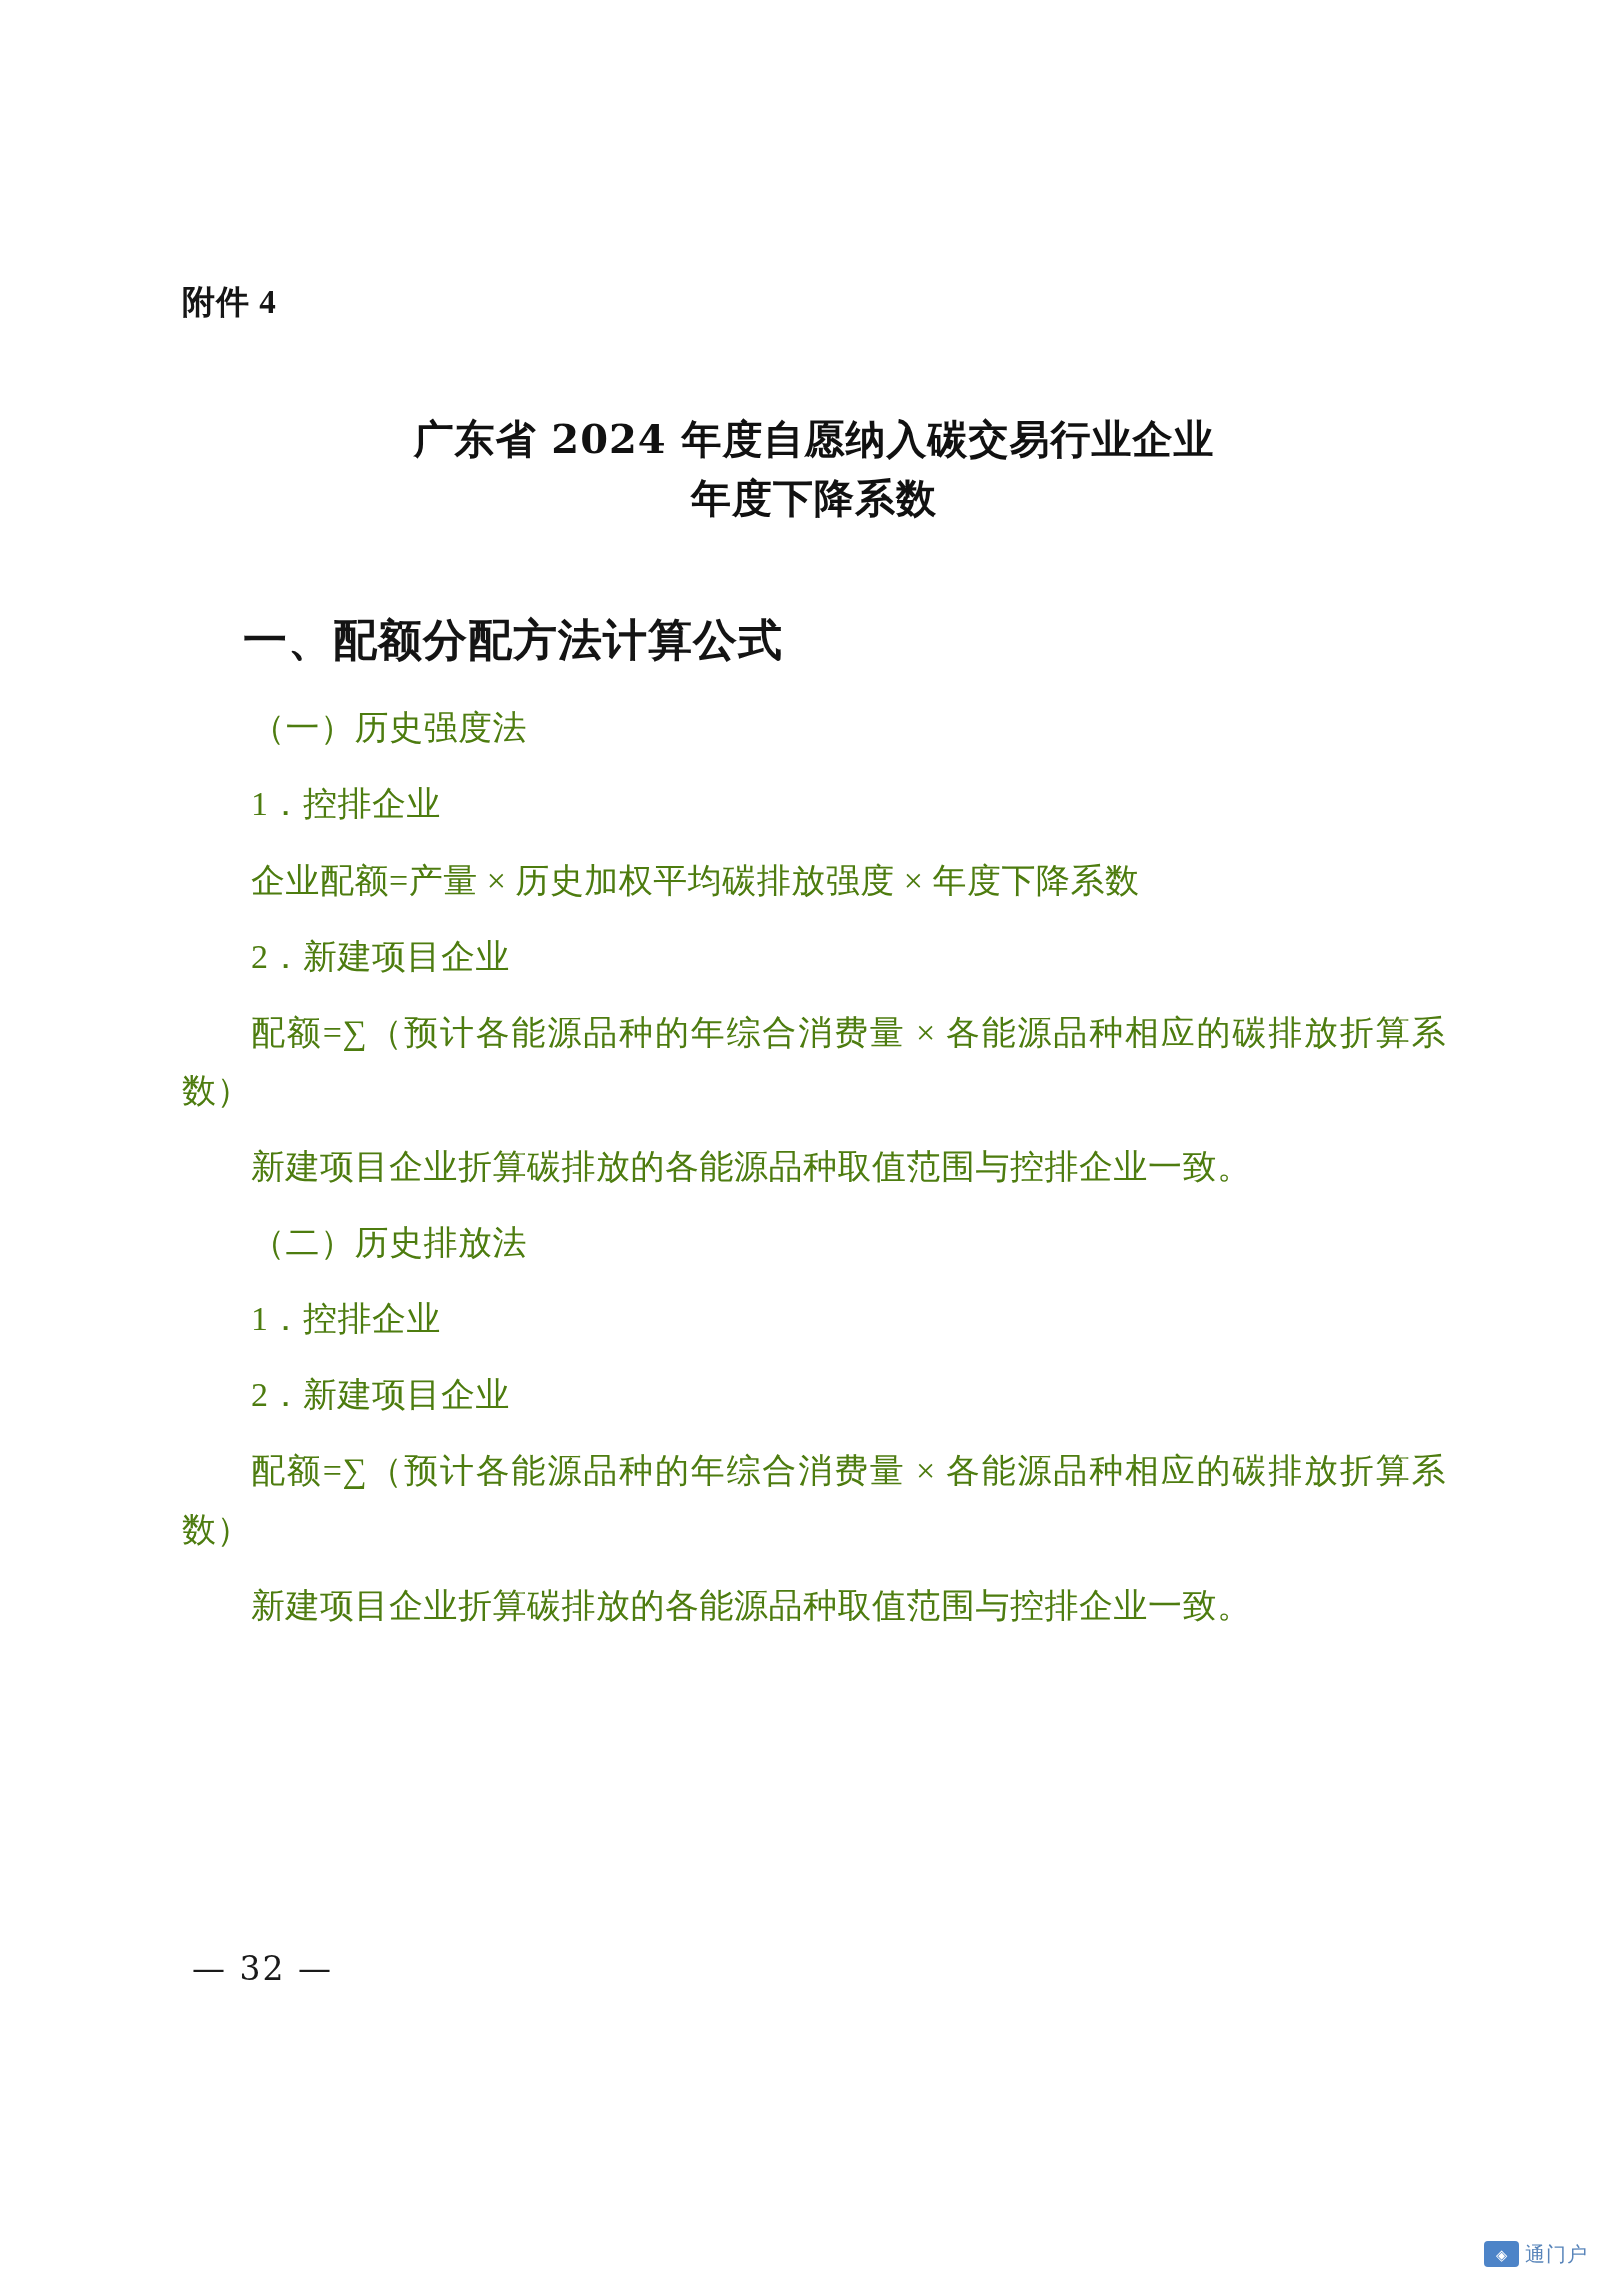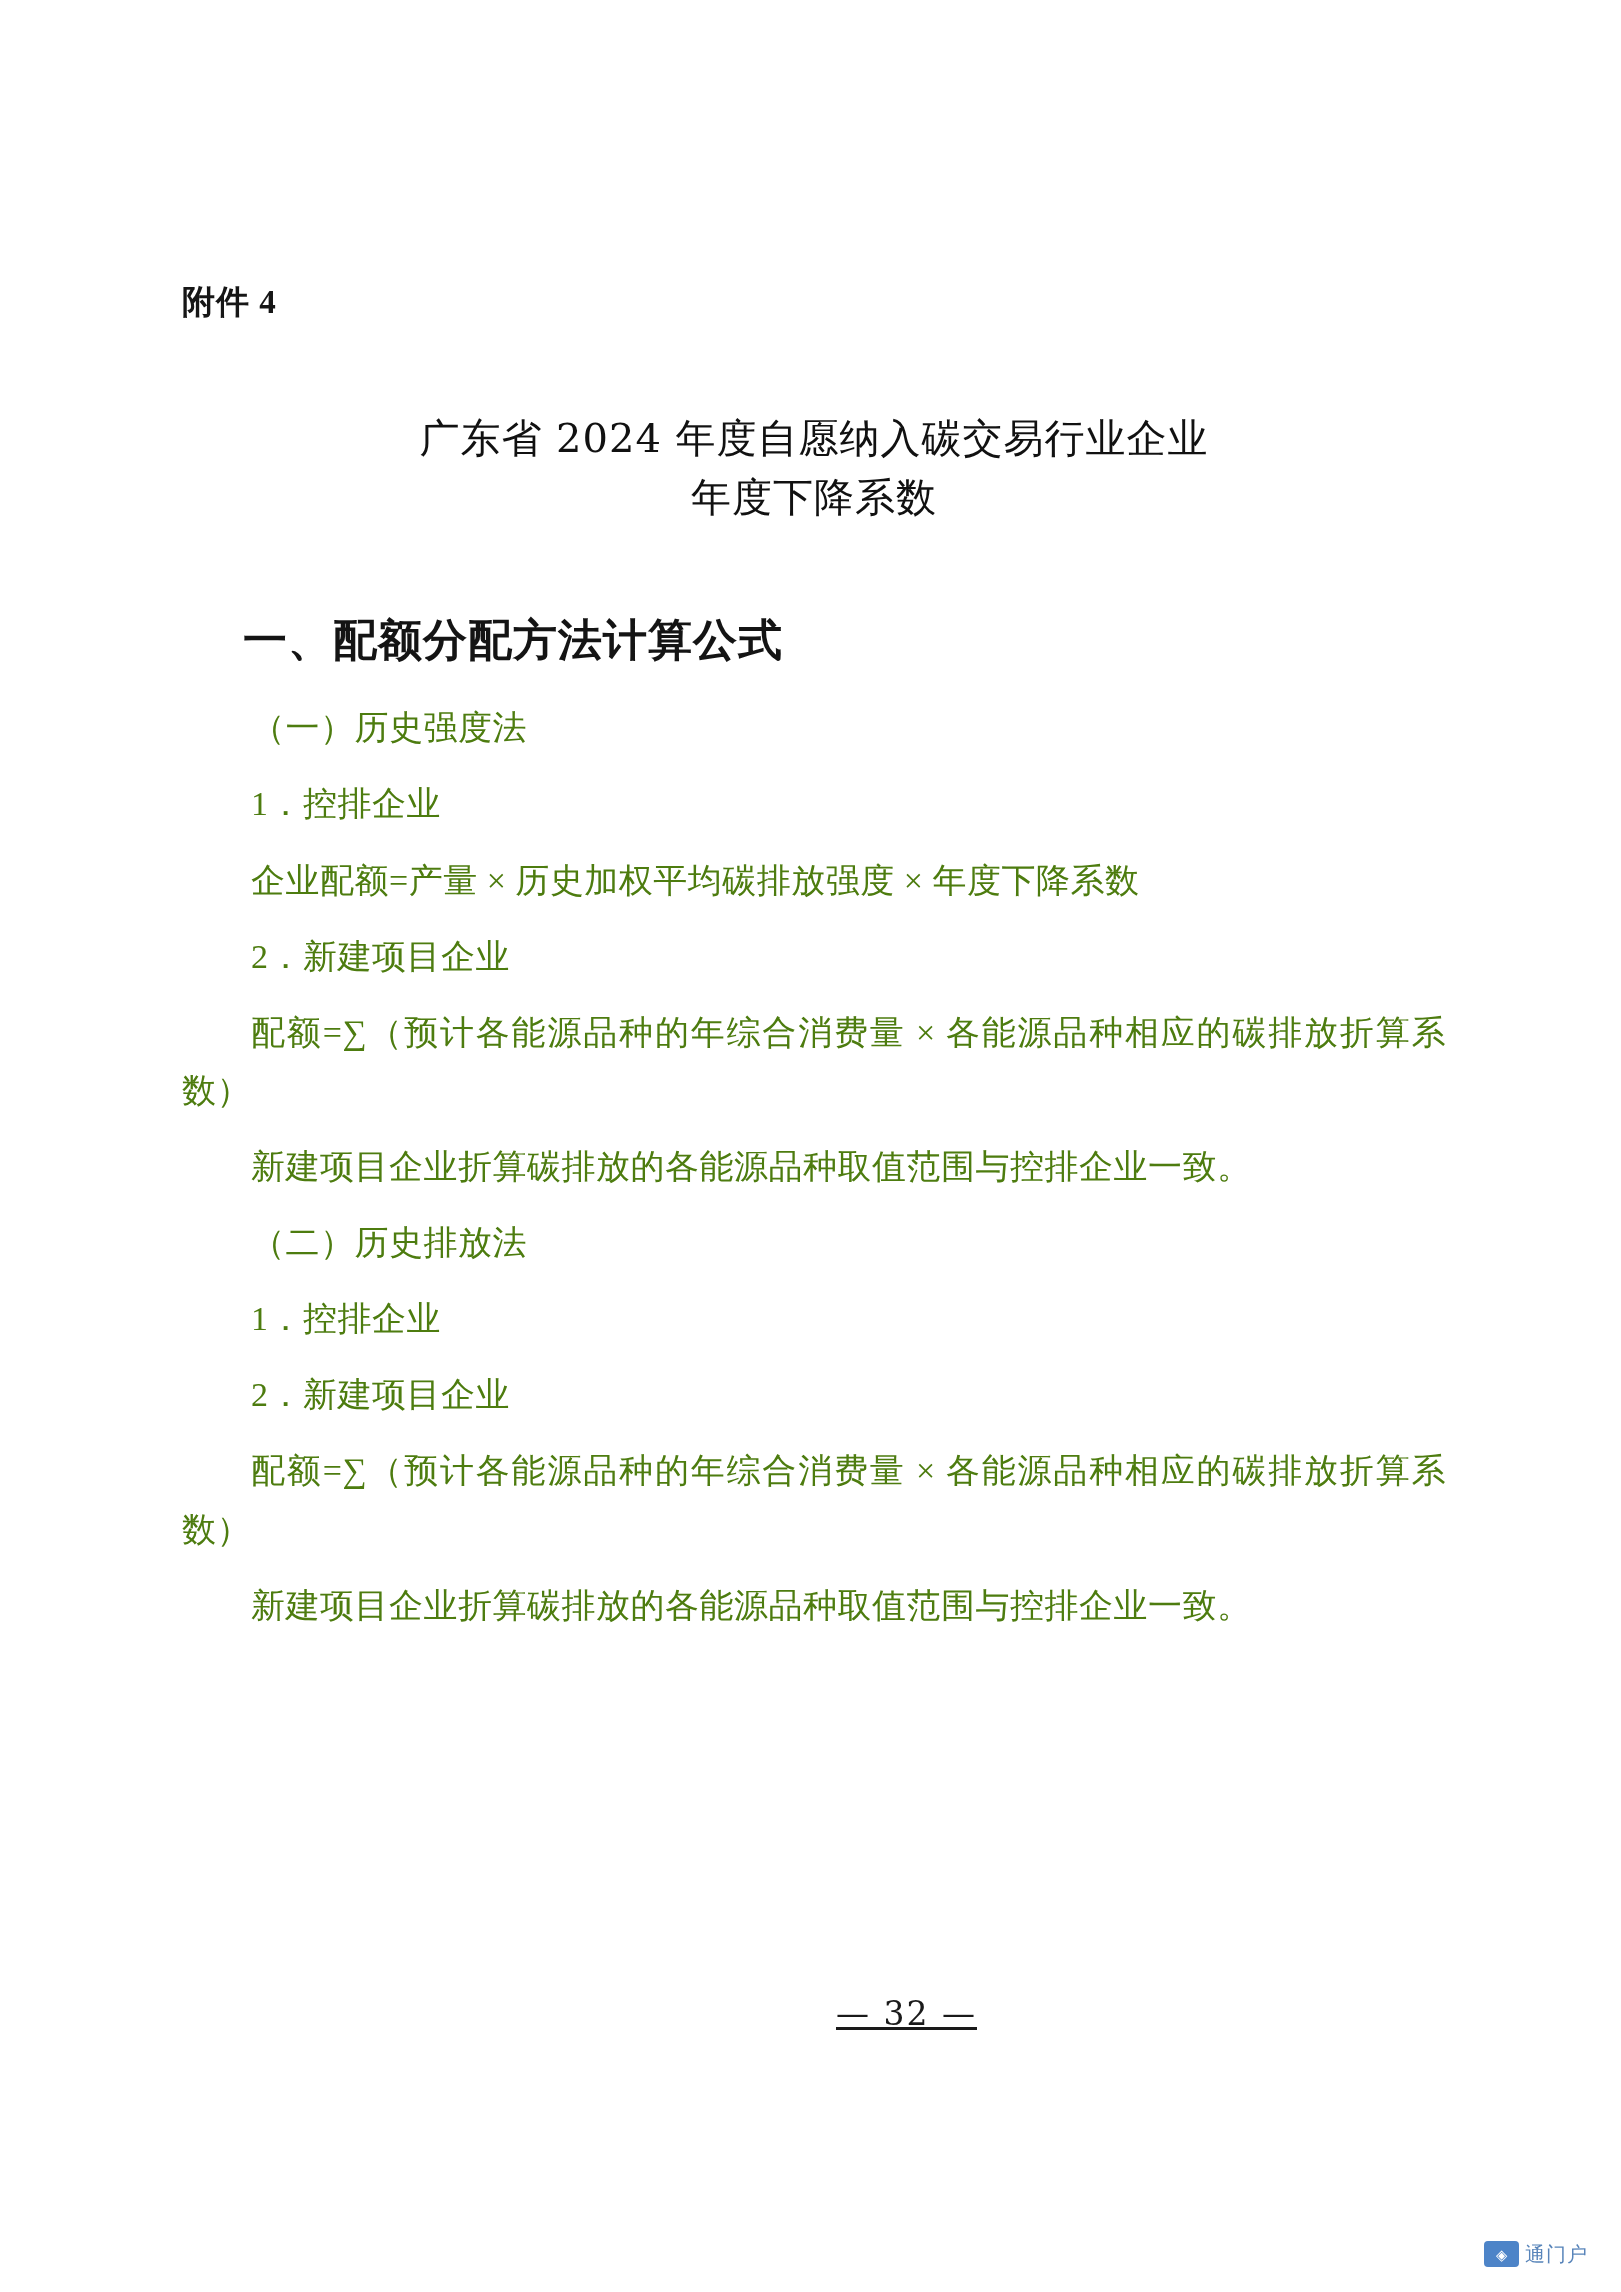--- a/index.html
+++ b/index.html
@@ -30,21 +30,21 @@
     font-family: Liberation Serif, serif;
     font-weight: bold;
     font-size: 33px;
     letter-spacing: 1px;
     color: #161616;
     margin: 0 0 84px 0;
   }
   .doc-title {
     text-align: center;
     font-family: "DejaVu Serif", "Liberation Serif", serif;
-    font-weight: normal;
+    font-weight: bold;
     font-size: 40px;
     line-height: 1.48;
     letter-spacing: 1px;
     color: #111111;
     margin: 3px auto 84px auto;
     width: 1029px;
   }
   .doc-title .line2 {
     display: block;
   }
@@ -66,28 +66,27 @@
     text-align: justify;
     text-justify: inter-ideograph;
   }
   p.indent {
     text-indent: 69px;
   }
   .footer {
     position: absolute;
     left: 0;
     right: 0;
-    top: 1994px;
-    text-align: center;
+    top: 1949px;
+    text-align: left;
     padding-left: 192px;
     font-family: "DejaVu Serif", "Liberation Serif", serif;
     font-size: 33px;
     letter-spacing: 2px;
     color: #1a1a1a;
-    text-decoration: underline;
   }
   .watermark {
     position: absolute;
     right: 33px;
     bottom: 25.5px;
     display: flex;
     align-items: center;
     gap: 5.9px;
     opacity: 0.85;
   }

